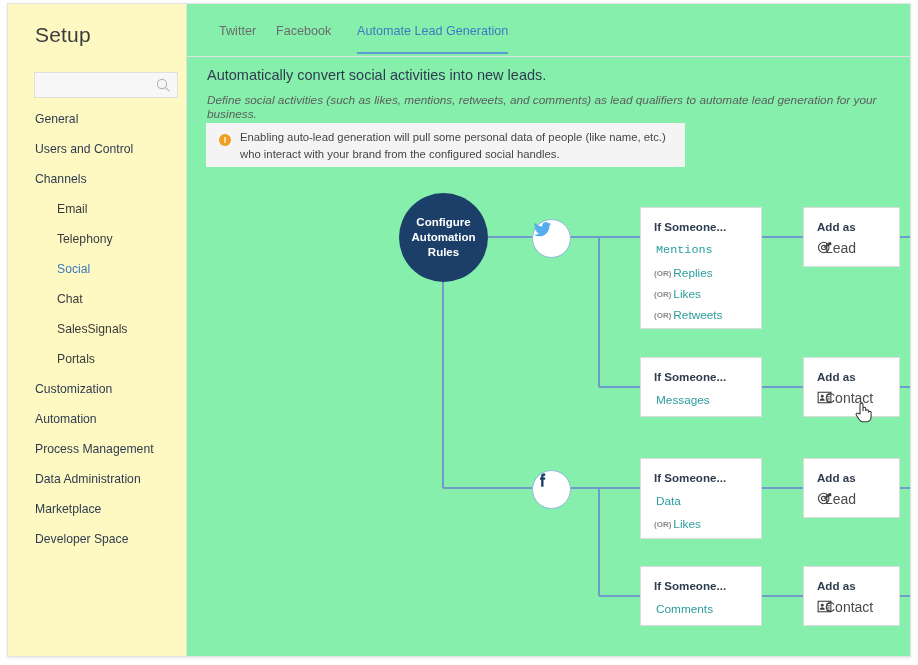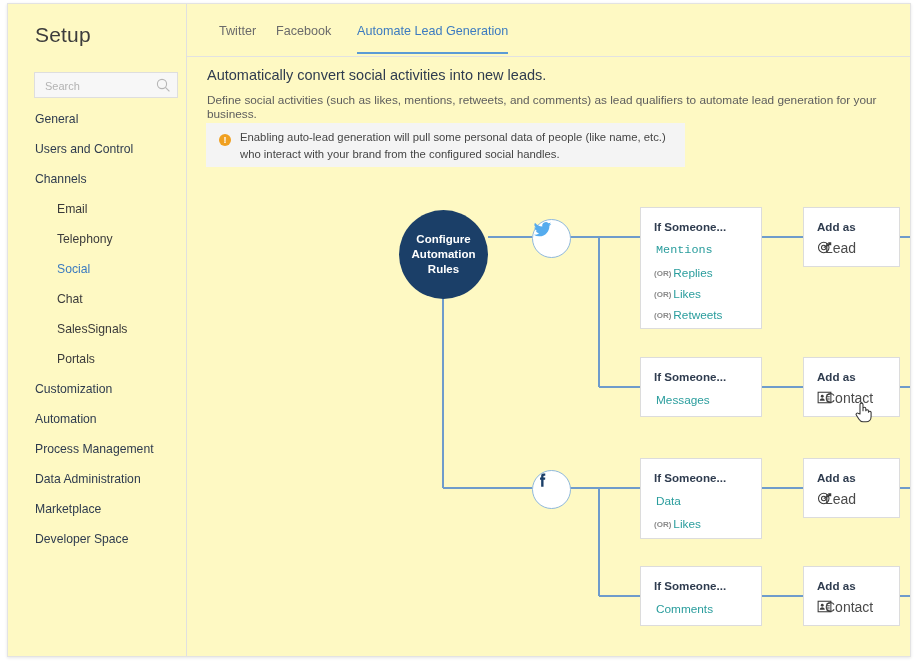--- a/index.html
+++ b/index.html
@@ -104,21 +104,21 @@
   }
   .nav-item.active { color: #3c7bc0; }
 
   
   .content {
     position: absolute;
     left: 179px;
     top: 0;
     right: 0;
     bottom: 0;
-    background: #fef9c3;
+    background: #86efac;
   }
   .tabbar {
     position: absolute;
     left: 0;
     top: 4px;
     width: 100%;
     height: 49px;
     border-bottom: 1px solid #e2e2e2;
     box-sizing: border-box;
   }
@@ -146,20 +146,21 @@
     font-size: 14.5px;
     color: #2f3c4f;
     font-weight: 400;
   }
   .subline {
     position: absolute;
     left: 20px;
     top: 89px;
     font-size: 11.8px;
     color: #5d5d5d;
+    font-style: italic;
   }
   .notice {
     position: absolute;
     left: 19px;
     top: 119px;
     width: 479px;
     height: 44px;
     background: #f4f4f4;
     box-sizing: border-box;
   }
@@ -193,21 +194,21 @@
     left: 0;
     top: 0;
     width: 739px;
     height: 654px;
   }
   .diagram svg { position: absolute; left: 0; top: 0; }
 
   .hub {
     position: absolute;
     left: 212px;
-    top: 206px;
+    top: 189px;
     width: 89px;
     height: 89px;
     border-radius: 50%;
     background: #1b3f68;
     color: #ffffff;
     font-size: 11.5px;
     font-weight: bold;
     line-height: 15px;
     text-align: center;
     display: flex;
@@ -286,21 +287,20 @@
 </head>
 <body>
 
 <div id="app">
   <div class="frame">
 
     <div class="sidebar">
       <div class="setup-title">Setup</div>
 
       <div class="search-box">
-        <input type="text" placeholder="Search" style="">
         <span class="search-icon">
           <svg width="15" height="15" viewBox="0 0 15 15">
             <circle cx="6" cy="6" r="4.6" fill="none" stroke="#b6b6b6" stroke-width="1.1"></circle>
             <line x1="9.4" y1="9.4" x2="13.4" y2="13.4" stroke="#b6b6b6" stroke-width="1.1"></line>
           </svg>
         </span>
       </div>
 
       <div class="nav">
         <div class="nav-item">

